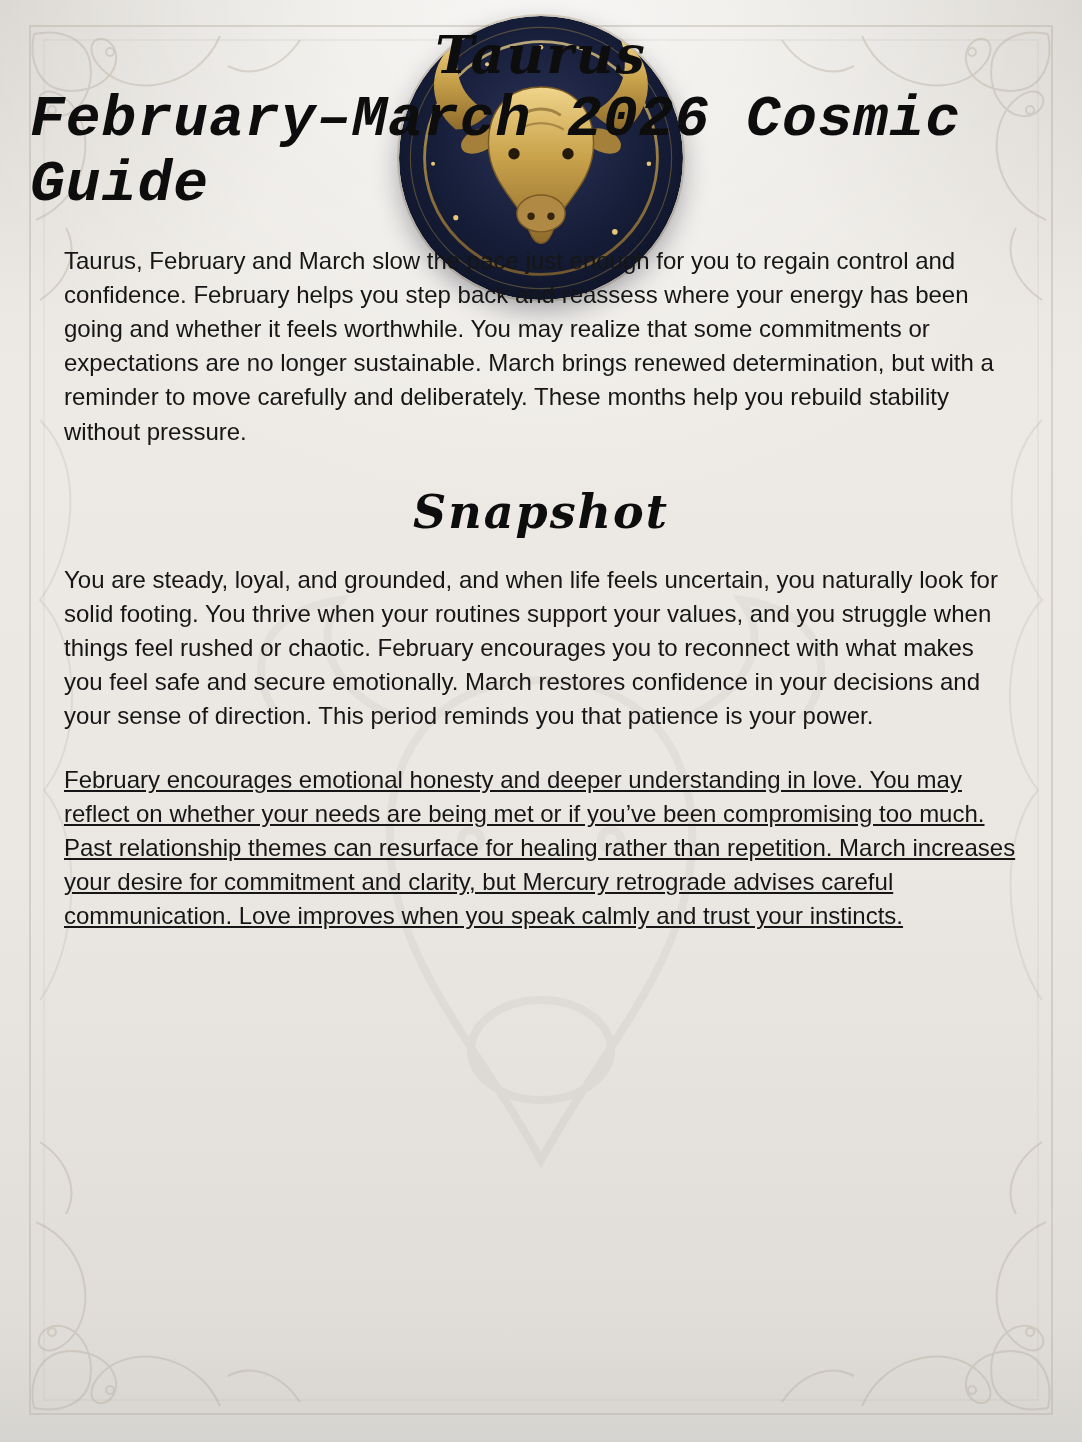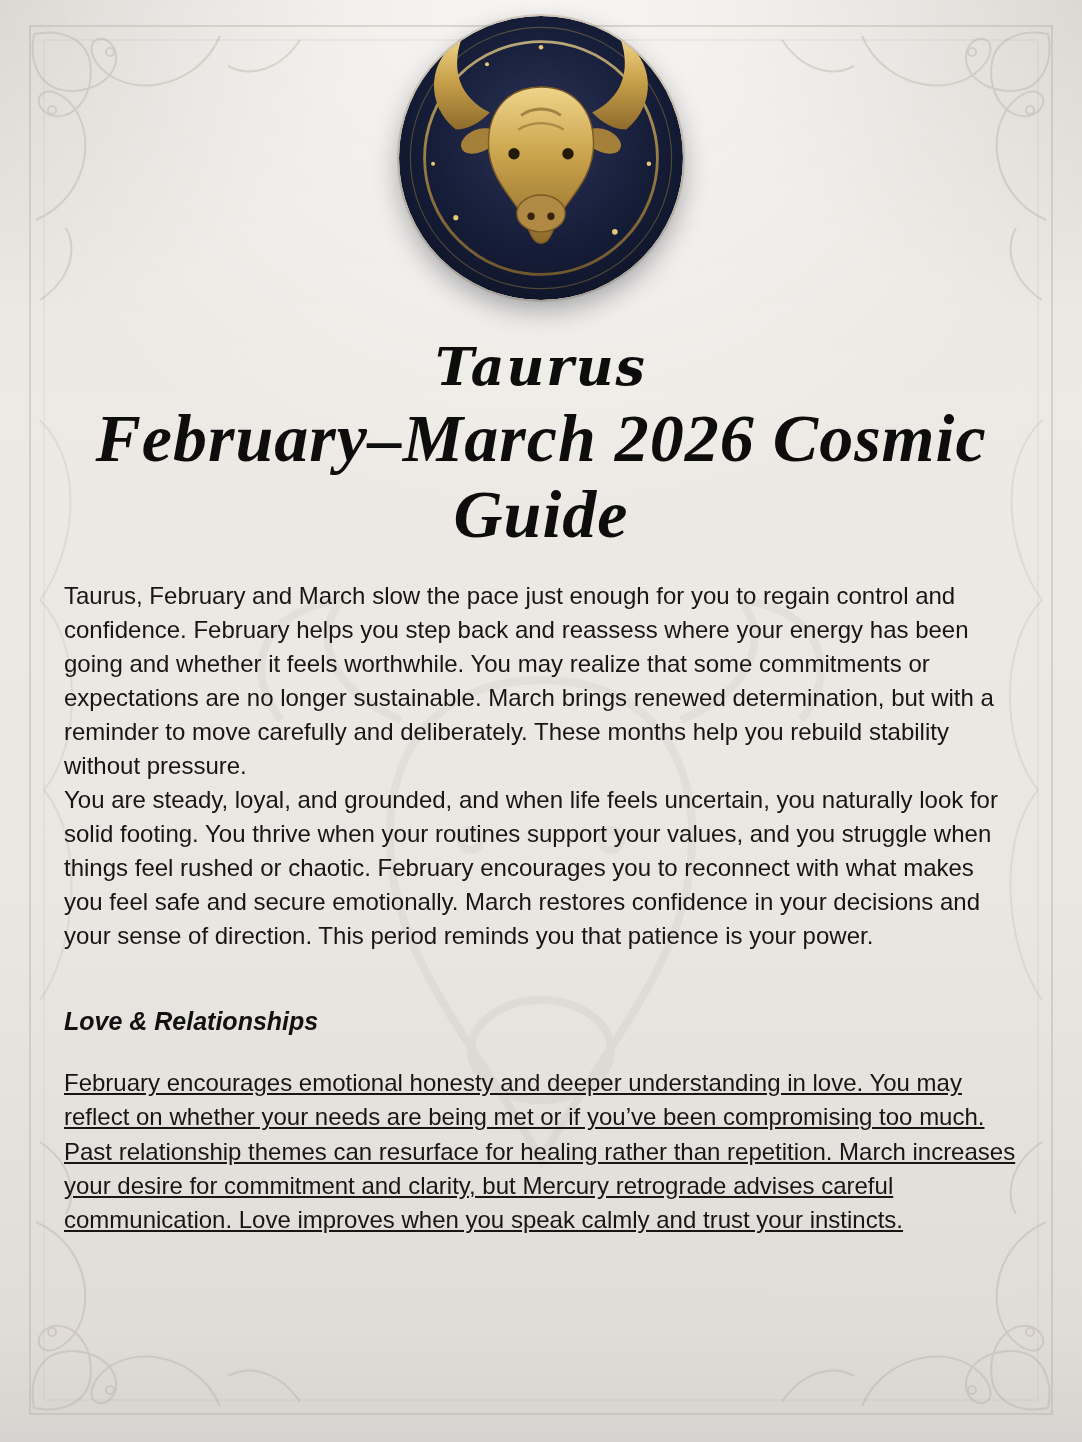--- a/index.html
+++ b/index.html
@@ -15,21 +15,20 @@
       radial-gradient(90% 60% at 50% 0%, rgba(255,255,255,0.65), rgba(255,255,255,0) 60%),
       radial-gradient(60% 40% at 0% 0%, rgba(90,88,84,0.10), rgba(0,0,0,0) 55%),
       radial-gradient(60% 40% at 100% 0%, rgba(90,88,84,0.10), rgba(0,0,0,0) 55%),
       linear-gradient(180deg, #e8e5e0 0%, #edeae5 28%, #eae7e2 62%, #e0ddd8 92%, #d6d4d0 100%);
   }
   .ornament-layer {
     position: absolute; inset: 0; pointer-events: none;
   }
   .content {
     position: relative;
-    padding-top: 312px;
   }
   .emblem {
     position: absolute;
     top: 16px; left: 50%;
     width: 284px; height: 284px;
     transform: translateX(-50%);
     border-radius: 50%;
     box-shadow: 0 10px 26px rgba(20,22,40,0.35), 0 0 0 2px rgba(150,120,60,0.25);
     overflow: hidden;
   }
@@ -40,25 +39,25 @@
     font-family: "DejaVu Serif", serif;
     font-style: italic;
     font-weight: 700;
     font-size: 52px;
     line-height: 1.12;
     letter-spacing: 2px;
     color: #0d0d0d;
   }
   .subtitle {
     margin: 4px 30px 26px;
-    text-align: center;
-    font-family: Liberation Serif, serif;
+    text-align: left;
+    font-family: Liberation Mono, monospace;
     font-style: italic;
     font-weight: 700;
-    font-size: 68px;
+    font-size: 58px;
     line-height: 1.12;
     letter-spacing: 1px;
     color: #0d0d0d;
   }
   .body-text {
     margin: 0 64px;
     font-size: 24px;
     line-height: 1.42;
     color: #161616;
   }
@@ -171,19 +170,19 @@
       <circle cx="107" cy="141" r="2.6" fill="#35250f"></circle>
     </svg>
   </div>
 
   <div class="content">
     <h1 class="title">Taurus</h1>
     <h2 class="subtitle">February–March 2026 Cosmic Guide</h2>
 
     <p class="body-text">Taurus, February and March slow the pace just enough for you to regain control and confidence. February helps you step back and reassess where your energy has been going and whether it feels worthwhile. You may realize that some commitments or expectations are no longer sustainable. March brings renewed determination, but with a reminder to move carefully and deliberately. These months help you rebuild stability without pressure.</p>
 
+    <h3 class="script-heading">Snapshot</h3>
     <p class="body-text">You are steady, loyal, and grounded, and when life feels uncertain, you naturally look for solid footing. You thrive when your routines support your values, and you struggle when things feel rushed or chaotic. February encourages you to reconnect with what makes you feel safe and secure emotionally. March restores confidence in your decisions and your sense of direction. This period reminds you that patience is your power.</p>
 
-    <h4 class="sub-heading">Love &amp; Relationships</h4>
     <p class="body-text p-love">February encourages emotional honesty and deeper understanding in love. You may reflect on whether your needs are being met or if you’ve been compromising too much. Past relationship themes can resurface for healing rather than repetition. March increases your desire for commitment and clarity, but Mercury retrograde advises careful communication. Love improves when you speak calmly and trust your instincts.</p>
   </div>
 
 </div>
 
 </body></html>

